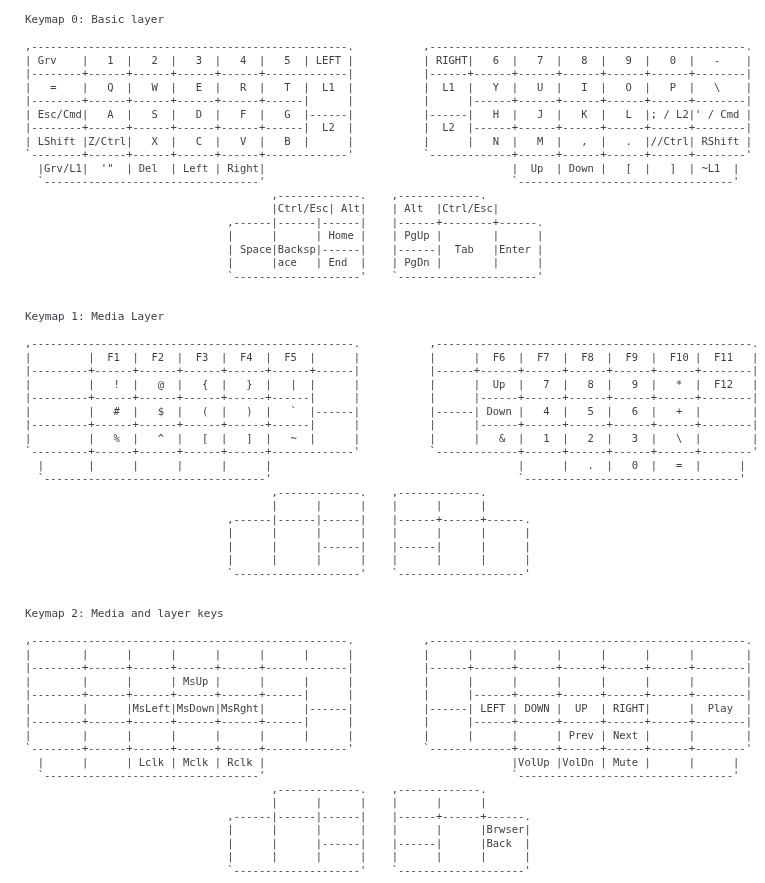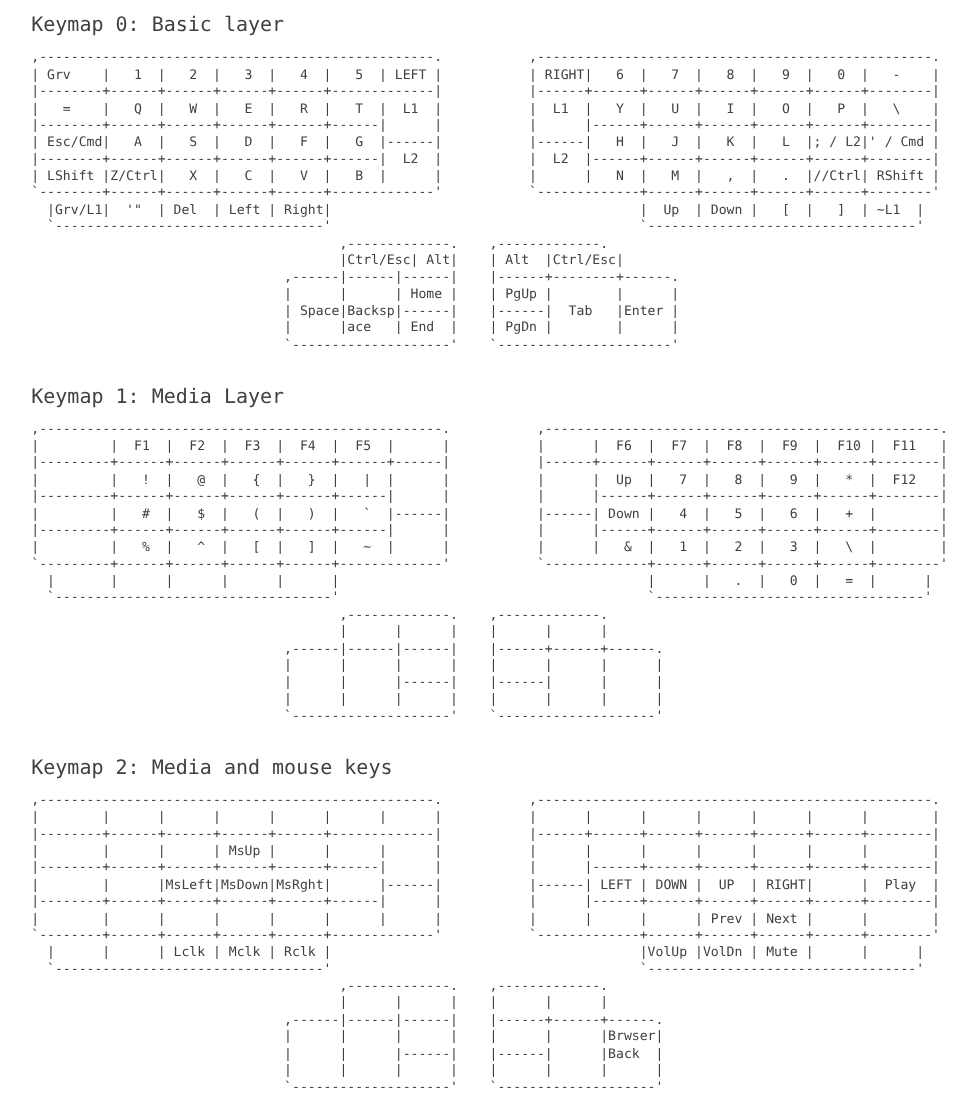--- a/index.html
+++ b/index.html
@@ -7,21 +7,21 @@
   html, body {
     margin: 0;
     background: var(--bg);
     width: 765px;
   }
   body { padding: 13px 0 0 25px; }
   .keymap-doc { width: 740px; }
   .keymap-section { margin: 0 0 27px 0; }
   .keymap-title {
     font-family: "DejaVu Sans Mono", "Liberation Mono", monospace;
-    font-size: 16px;
+    font-size: 11px;
     line-height: 13.5px;
     color: var(--text);
     white-space: pre;
     margin: 0 0 13.5px 0;
   }
   pre.keymap-art {
     font-family: "DejaVu Sans Mono", "Liberation Mono", monospace;
     font-size: 10.5px;
     line-height: 13.5px;
     letter-spacing: 0;
@@ -73,21 +73,21 @@
                                        ,-------------.    ,-------------.
                                        |      |      |    |      |      |
                                 ,------|------|------|    |------+------+------.
                                 |      |      |      |    |      |      |      |
                                 |      |      |------|    |------|      |      |
                                 |      |      |      |    |      |      |      |
                                 `--------------------'    `--------------------'</pre>
   </section>
 
   <section class="keymap-section">
-    <div class="keymap-title">Keymap 2: Media and mouse keys</div>
+    <div class="keymap-title">Keymap 2: Media and layer keys</div>
     <pre class="keymap-art">,--------------------------------------------------.           ,--------------------------------------------------.
 |        |      |      |      |      |      |      |           |      |      |      |      |      |      |        |
 |--------+------+------+------+------+-------------|           |------+------+------+------+------+------+--------|
 |        |      |      | MsUp |      |      |      |           |      |      |      |      |      |      |        |
 |--------+------+------+------+------+------|      |           |      |------+------+------+------+------+--------|
 |        |      |MsLeft|MsDown|MsRght|      |------|           |------| LEFT | DOWN |  UP  | RIGHT|      |  Play  |
 |--------+------+------+------+------+------|      |           |      |------+------+------+------+------+--------|
 |        |      |      |      |      |      |      |           |      |      |      | Prev | Next |      |        |
 `--------+------+------+------+------+-------------'           `-------------+------+------+------+------+--------'
   |      |      | Lclk | Mclk | Rclk |                                       |VolUp |VolDn | Mute |      |      |

